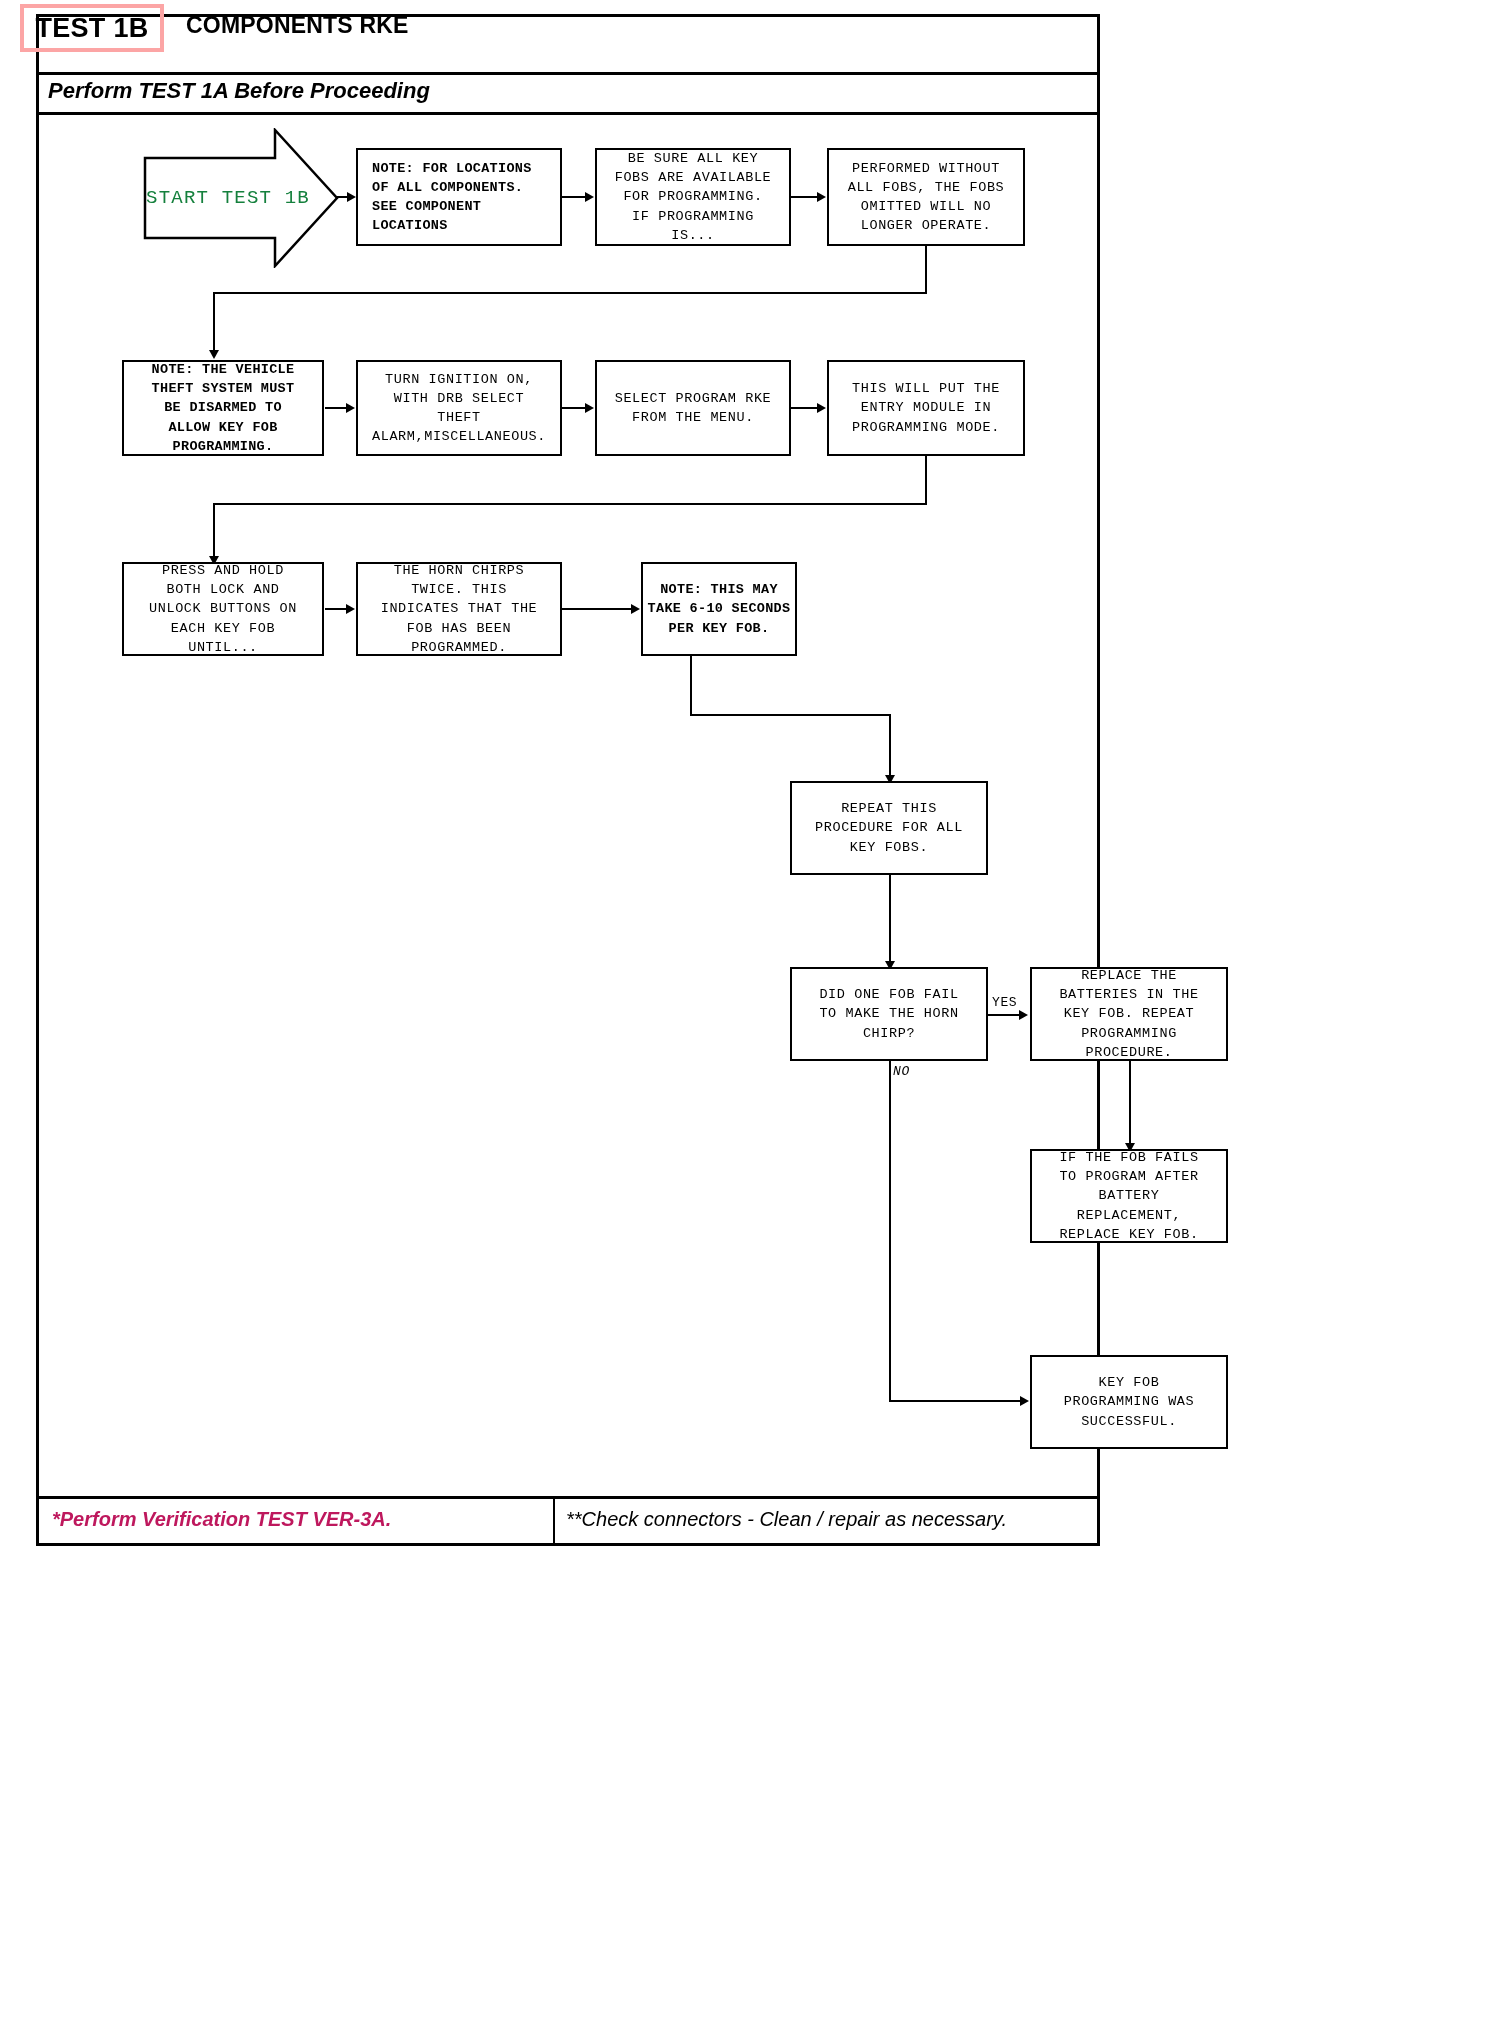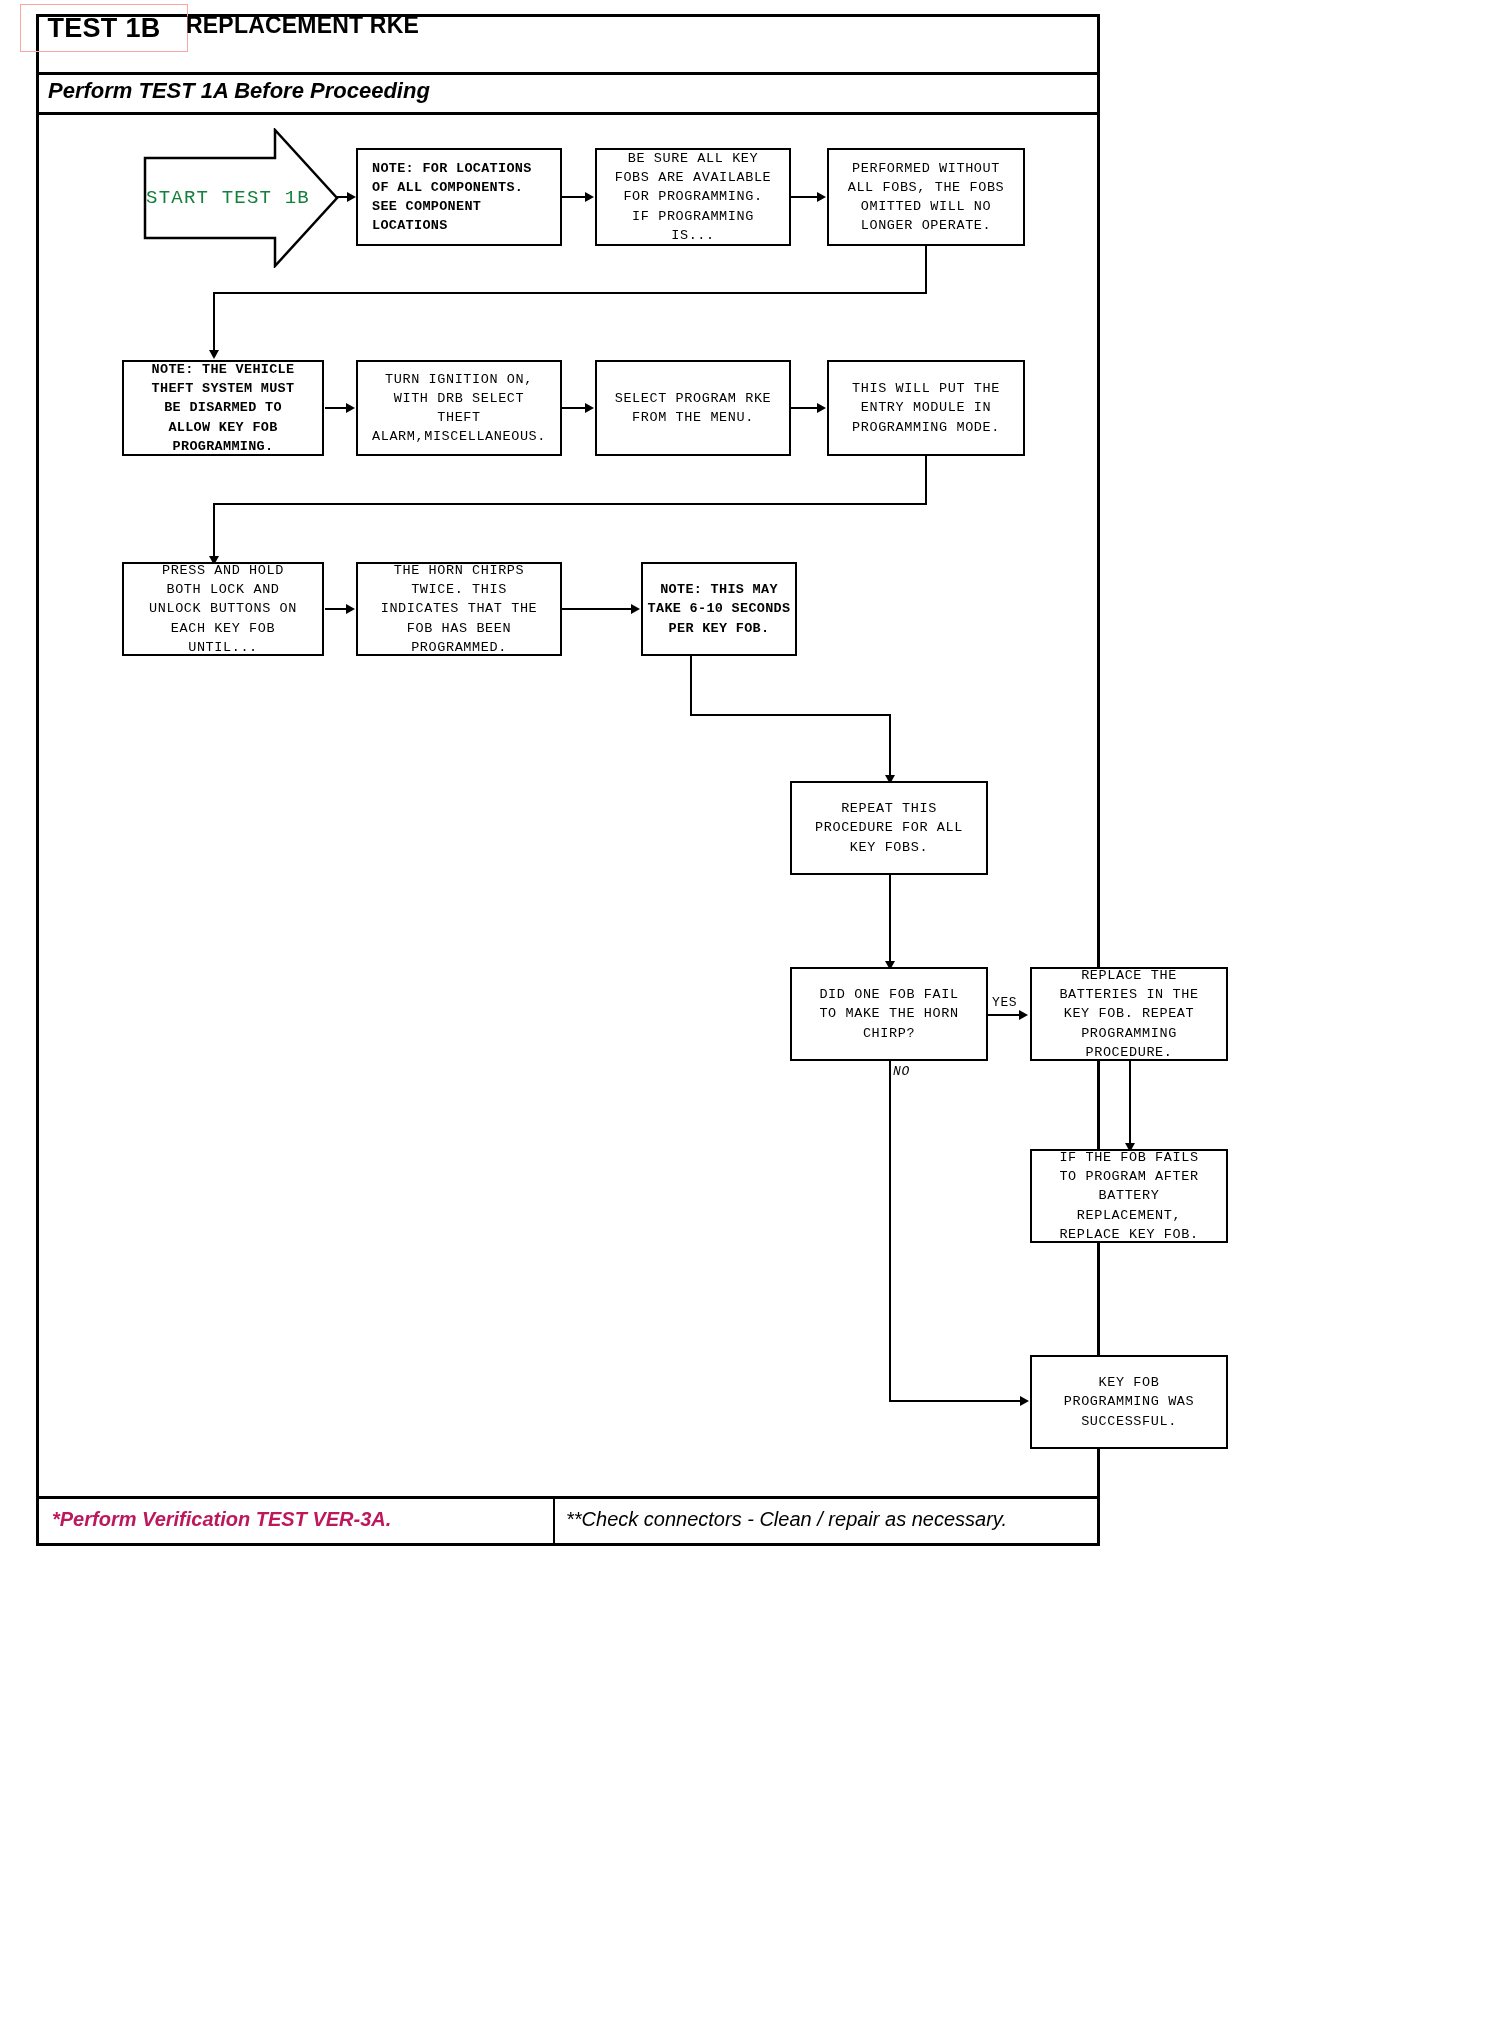--- a/index.html
+++ b/index.html
@@ -11,22 +11,22 @@
   #page{
     position:absolute;left:0;top:0;width:1504px;height:2034px;
     background:#fff;
   }
   
   .frame{
     position:absolute;left:36px;top:14px;width:1064px;height:1532px;
     border:3px solid #000;box-sizing:border-box;
   }
   .hdr-testbox{
-    position:absolute;left:20px;top:4px;width:168px;height:48px;
-    border:1px solid #fca5a5;box-sizing:border-box;
+    position:absolute;left:20px;top:4px;width:144px;height:48px;
+    border:4px solid #fca5a5;box-sizing:border-box;
     display:flex;align-items:center;justify-content:center;
   }
   .hdr-testbox span{
     font-size:27px;font-weight:bold;letter-spacing:.3px;color:#000;
     font-family:"Liberation Sans",sans-serif;
   }
   .hdr-title{
     position:absolute;left:186px;top:12px;
     font-size:23px;font-weight:bold;letter-spacing:.2px;color:#000;
     font-family:"Liberation Sans",sans-serif;
@@ -100,21 +100,21 @@
 </head>
 <body>
 
 <div id="page">
 
   <div class="frame"></div>
 
   <div class="hdr-testbox">
     <span>TEST 1B</span>
   </div>
-  <div class="hdr-title">REPLACEMENT RKE</div>
+  <div class="hdr-title">COMPONENTS RKE</div>
   <div class="hdr-rule"></div>
   <div class="hdr-sub">Perform TEST 1A Before Proceeding</div>
   <div class="hdr-rule2"></div>
 
   <div class="startshape" style="left:143px;top:128px;width:196px;height:140px;">
     <svg width="196" height="140" viewBox="0 0 196 140" style="position:absolute;left:0;top:0;">
       <polygon points="2,30 132,30 132,2 194,70 132,138 132,110 2,110" fill="#ffffff" stroke="#000000" stroke-width="2.5" stroke-linejoin="miter"></polygon>
     </svg>
     <span class="lbl">START TEST 1B</span>
   </div>

